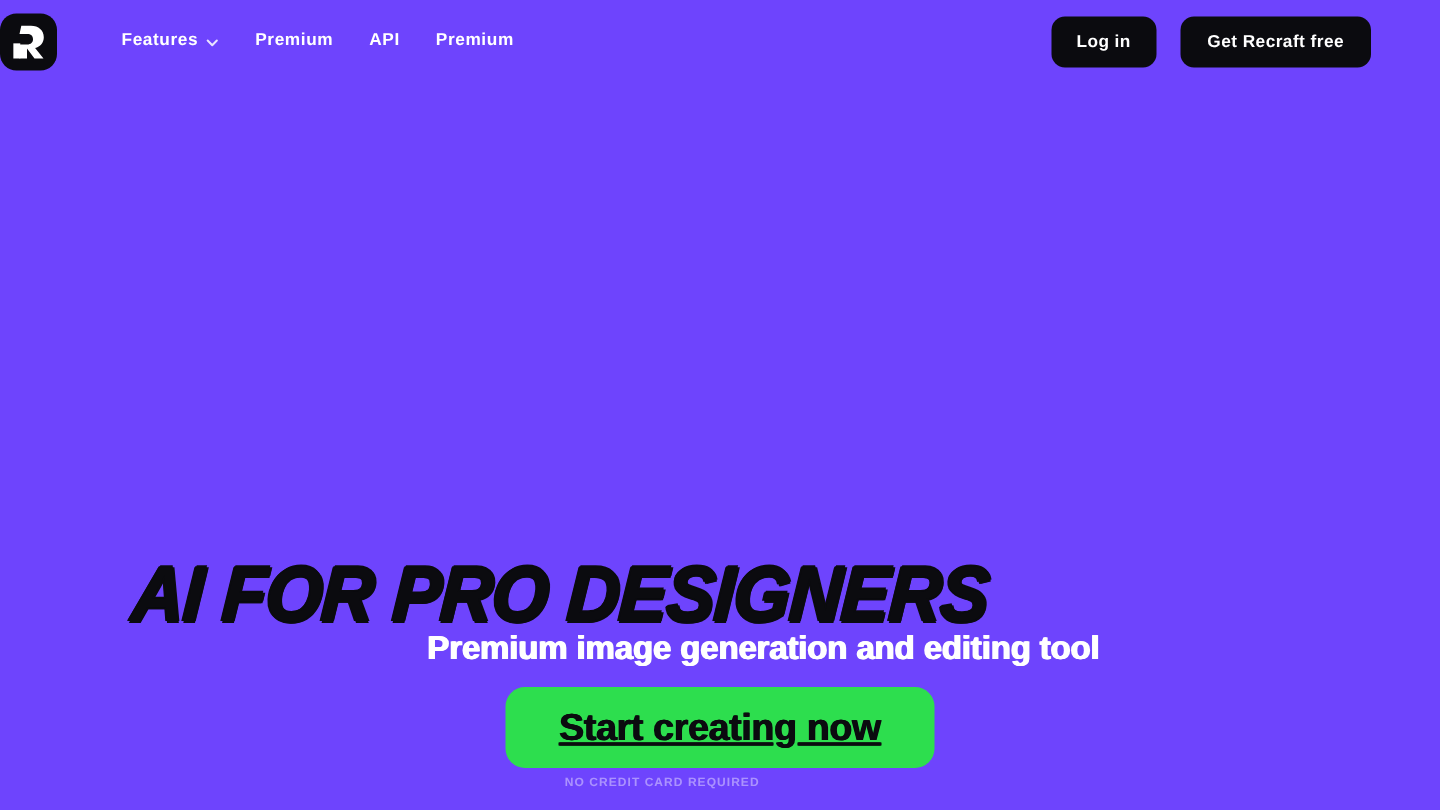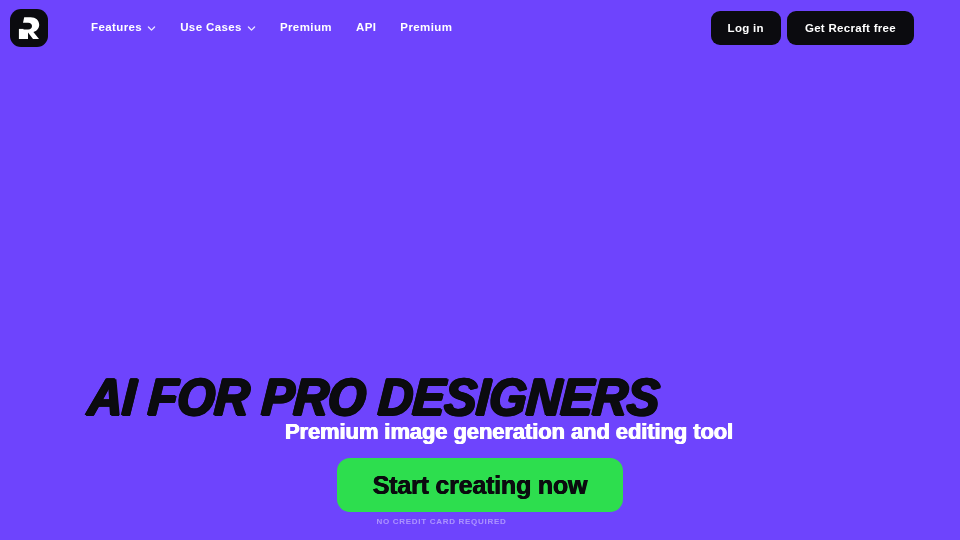--- a/index.html
+++ b/index.html
@@ -27,21 +27,21 @@
   
   .header {
     position: absolute;
     top: 0;
     left: 0;
     width: 932px;
     height: 56px;
     display: flex;
     align-items: center;
     box-sizing: border-box;
-    padding: 0 10px 0 10px;
+    padding: 0 10px 0 0;
   }
 
   .logo {
     width: 38px;
     height: 38px;
     background: #0b0b0f;
     border-radius: 11px;
     display: flex;
     align-items: center;
     justify-content: center;
@@ -77,21 +77,21 @@
     display: inline-block;
     flex: 0 0 auto;
     opacity: 0.85;
   }
   .chev svg { display: block; }
 
   .header-actions {
     margin-left: auto;
     display: flex;
     align-items: center;
-    gap: 6px;
+    gap: 16px;
     padding-right: 8px;
   }
   .btn-dark {
     background: #0b0b0f;
     color: #ffffff;
     border: none;
     border-radius: 9px;
     font-family: "Liberation Sans", sans-serif;
     font-size: 11.5px;
     font-weight: 700;
@@ -174,20 +174,21 @@
     height: 54px;
     font-family: "Liberation Sans", sans-serif;
     font-size: 25px;
     font-weight: 700;
     letter-spacing: -0.2px;
     cursor: pointer;
     display: flex;
     align-items: center;
     justify-content: center;
     text-shadow: 0.4px 0 0 #0b0b0f, -0.4px 0 0 #0b0b0f;
+    text-decoration: underline;
   }
 
   .fineprint {
     position: absolute;
     left: 0;
     top: 517px;
     width: 883px;
     text-align: center;
     color: rgba(255,255,255,0.42);
     font-size: 8px;
@@ -214,28 +215,20 @@
 
       <div class="nav-item">
         <span class="nav-label">Features</span>
         <span class="chev">
           <svg viewBox="0 0 10 10" width="9" height="9">
               <path d="M1.6 3.4 L5 6.8 L8.4 3.4" fill="none" stroke="#ffffff" stroke-width="1.5" stroke-linecap="round" stroke-linejoin="round"></path>
             </svg>
         </span>
       </div>
 
-      <div class="nav-item">
-        <span class="nav-label">Use Cases</span>
-        <span class="chev">
-          <svg viewBox="0 0 10 10" width="9" height="9">
-              <path d="M1.6 3.4 L5 6.8 L8.4 3.4" fill="none" stroke="#ffffff" stroke-width="1.5" stroke-linecap="round" stroke-linejoin="round"></path>
-            </svg>
-        </span>
-      </div>
 
       <div class="nav-item">
         <span class="nav-label">Premium</span>
       </div>
 
 
       <div class="nav-item">
         <span class="nav-label">API</span>
       </div>
 

